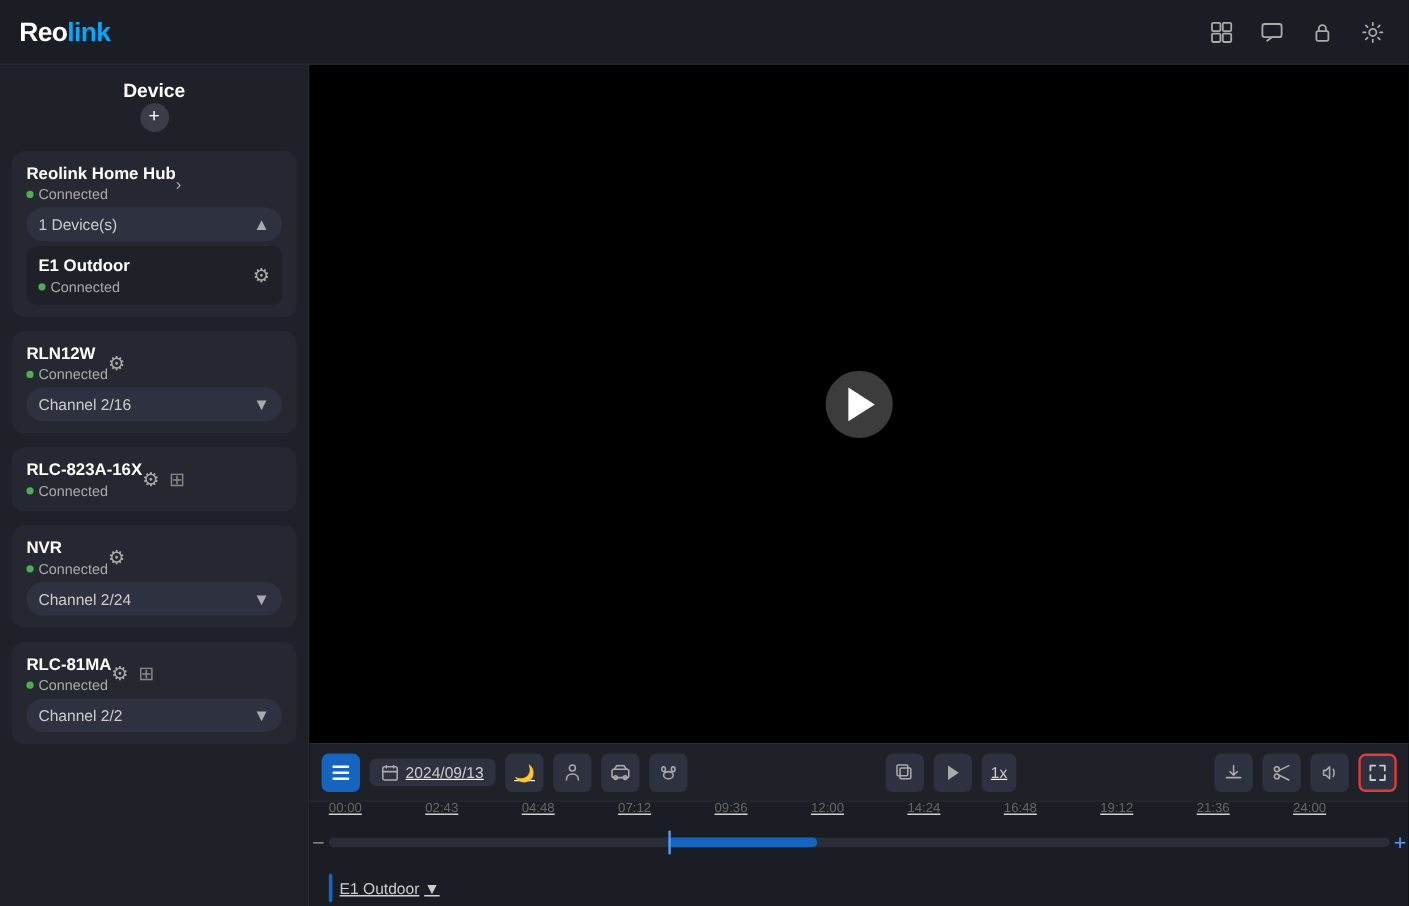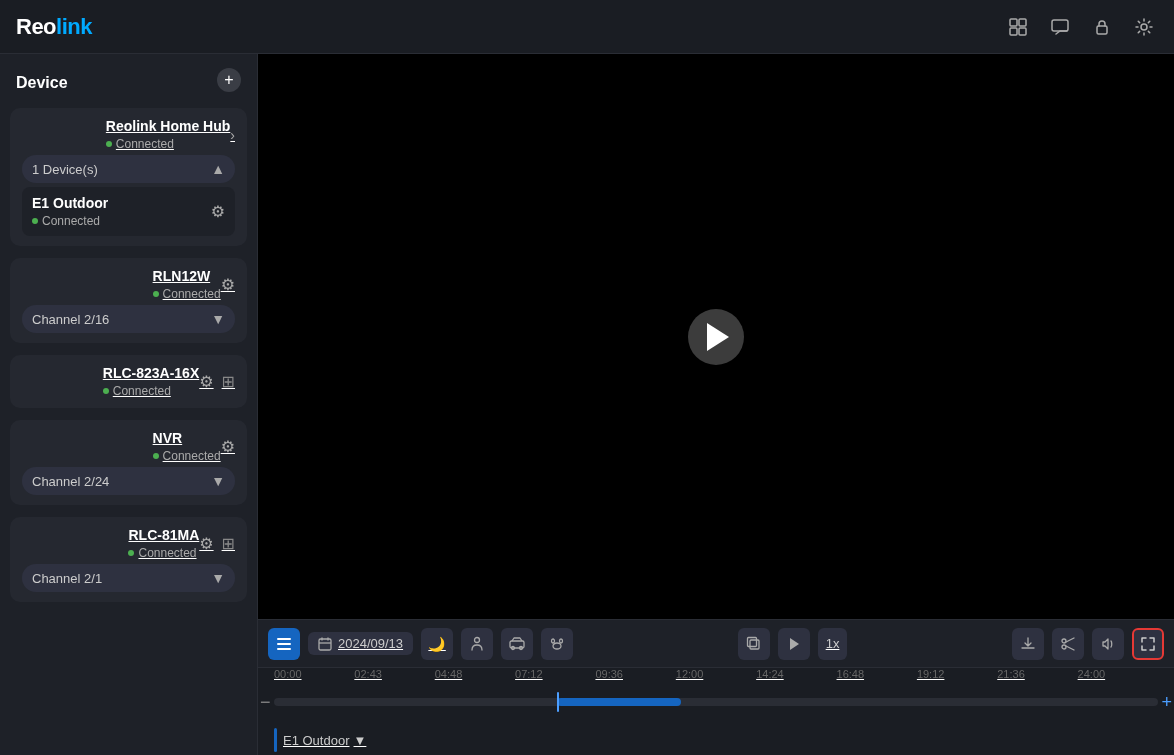--- a/index.html
+++ b/index.html
@@ -81,23 +81,24 @@
       display: flex;
       flex-direction: column;
       overflow-y: auto;
       border-right: 1px solid #2a2d35;
     }
     .sidebar::-webkit-scrollbar { width: 4px; }
     .sidebar::-webkit-scrollbar-thumb { background: #3a3d45; border-radius: 2px; }
 
     .sidebar-header {
       display: flex;
-      align-items: flex-end;
+      align-items: center;
       justify-content: space-between;
       padding: 14px 16px 10px;
+      flex-direction: column;
     }
     .sidebar-title {
       font-size: 16px;
       font-weight: 600;
       color: #fff;
     }
     .add-btn {
       width: 24px;
       height: 24px;
       background: #3a3d45;
@@ -112,22 +113,21 @@
 
     .device-card {
       background: #252830;
       border-radius: 10px;
       margin: 6px 10px;
       padding: 10px 12px;
     }
     .device-row {
       display: flex;
       align-items: center;
-      justify-content: flex-end;
-      text-decoration: underline;
+      justify-content: flex-start;
     }
     .device-name {
       font-size: 14px;
       font-weight: 600;
       color: #fff;
     }
     .device-status {
       font-size: 12px;
       color: #aaa;
       display: flex;
@@ -487,21 +487,21 @@
             <span class="dot"></span>
             <span>Connected</span>
           </div>
         </div>
         <div style="display:flex;gap:8px;align-items:center;">
           <span class="gear-icon">⚙</span>
           <span class="toggle-icon">⊞</span>
         </div>
       </div>
       <div class="channel-bar">
-        <span class="channel-label">Channel 2/1</span>
+        <span class="channel-label">Channel 2/2</span>
         <span class="chevron-icon">▼</span>
       </div>
     </div>
 
   </div>
 
   <div class="video-area">
 
     <div class="video-player">
       <div class="play-btn-circle">

